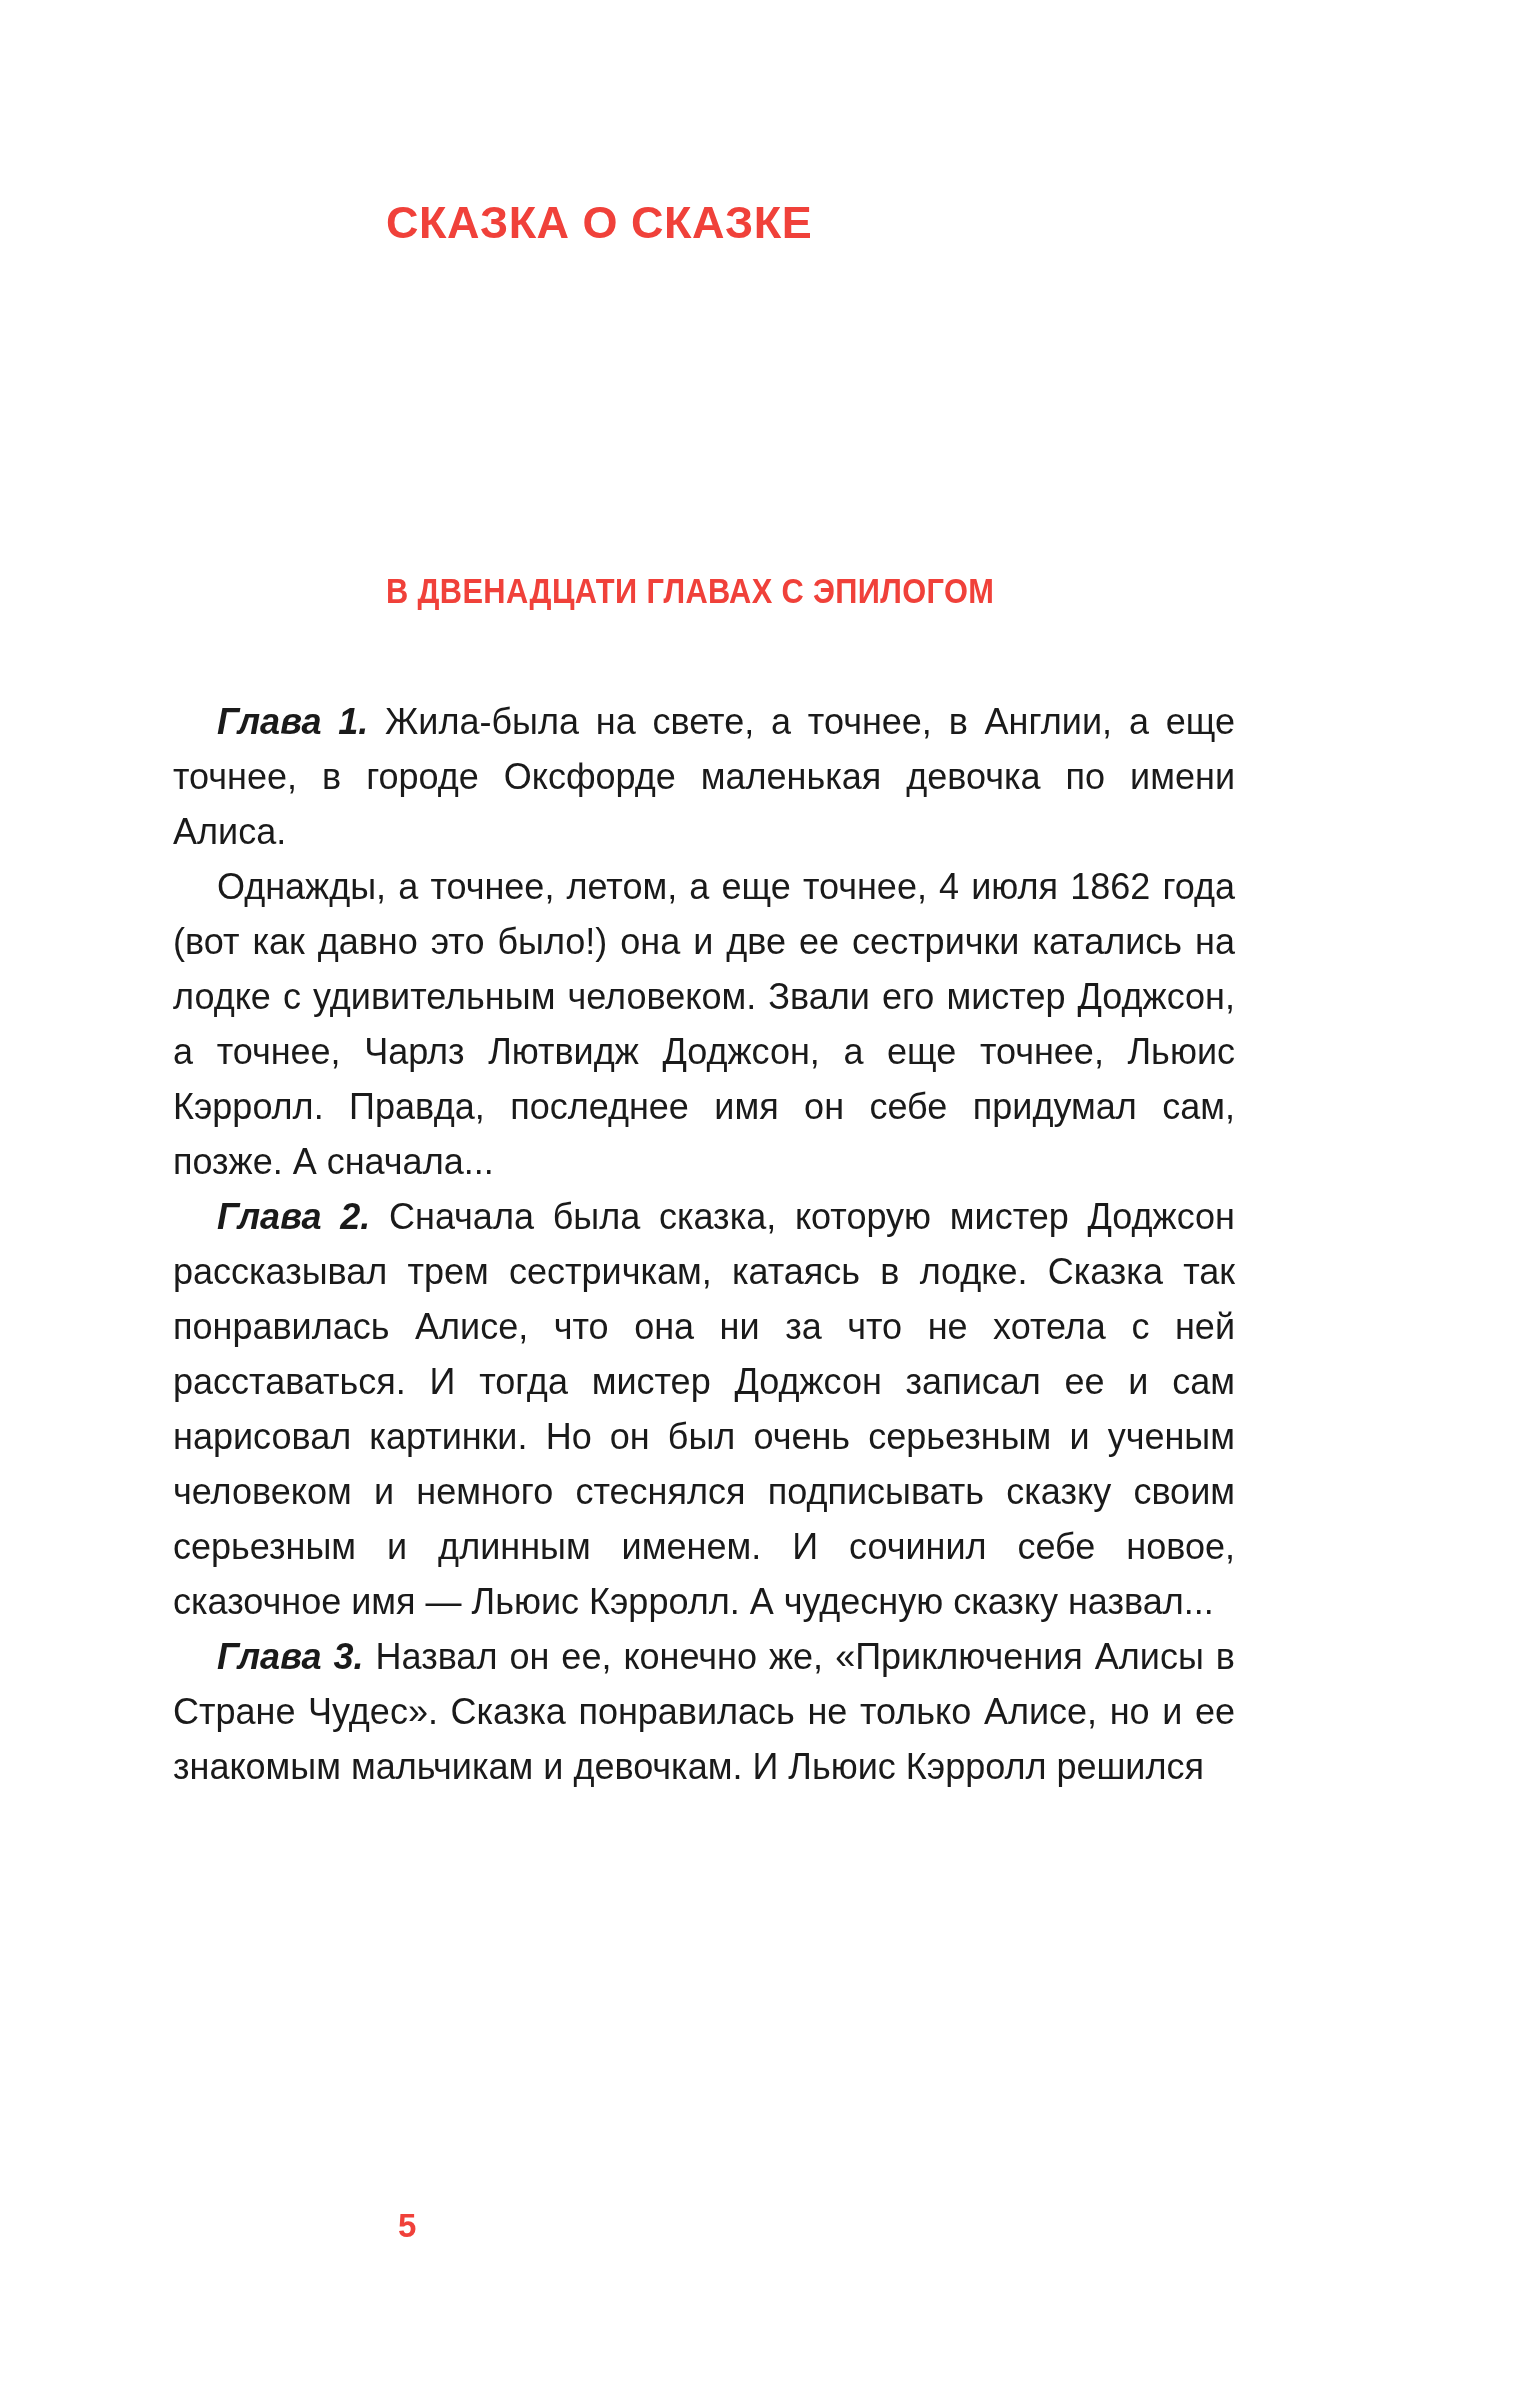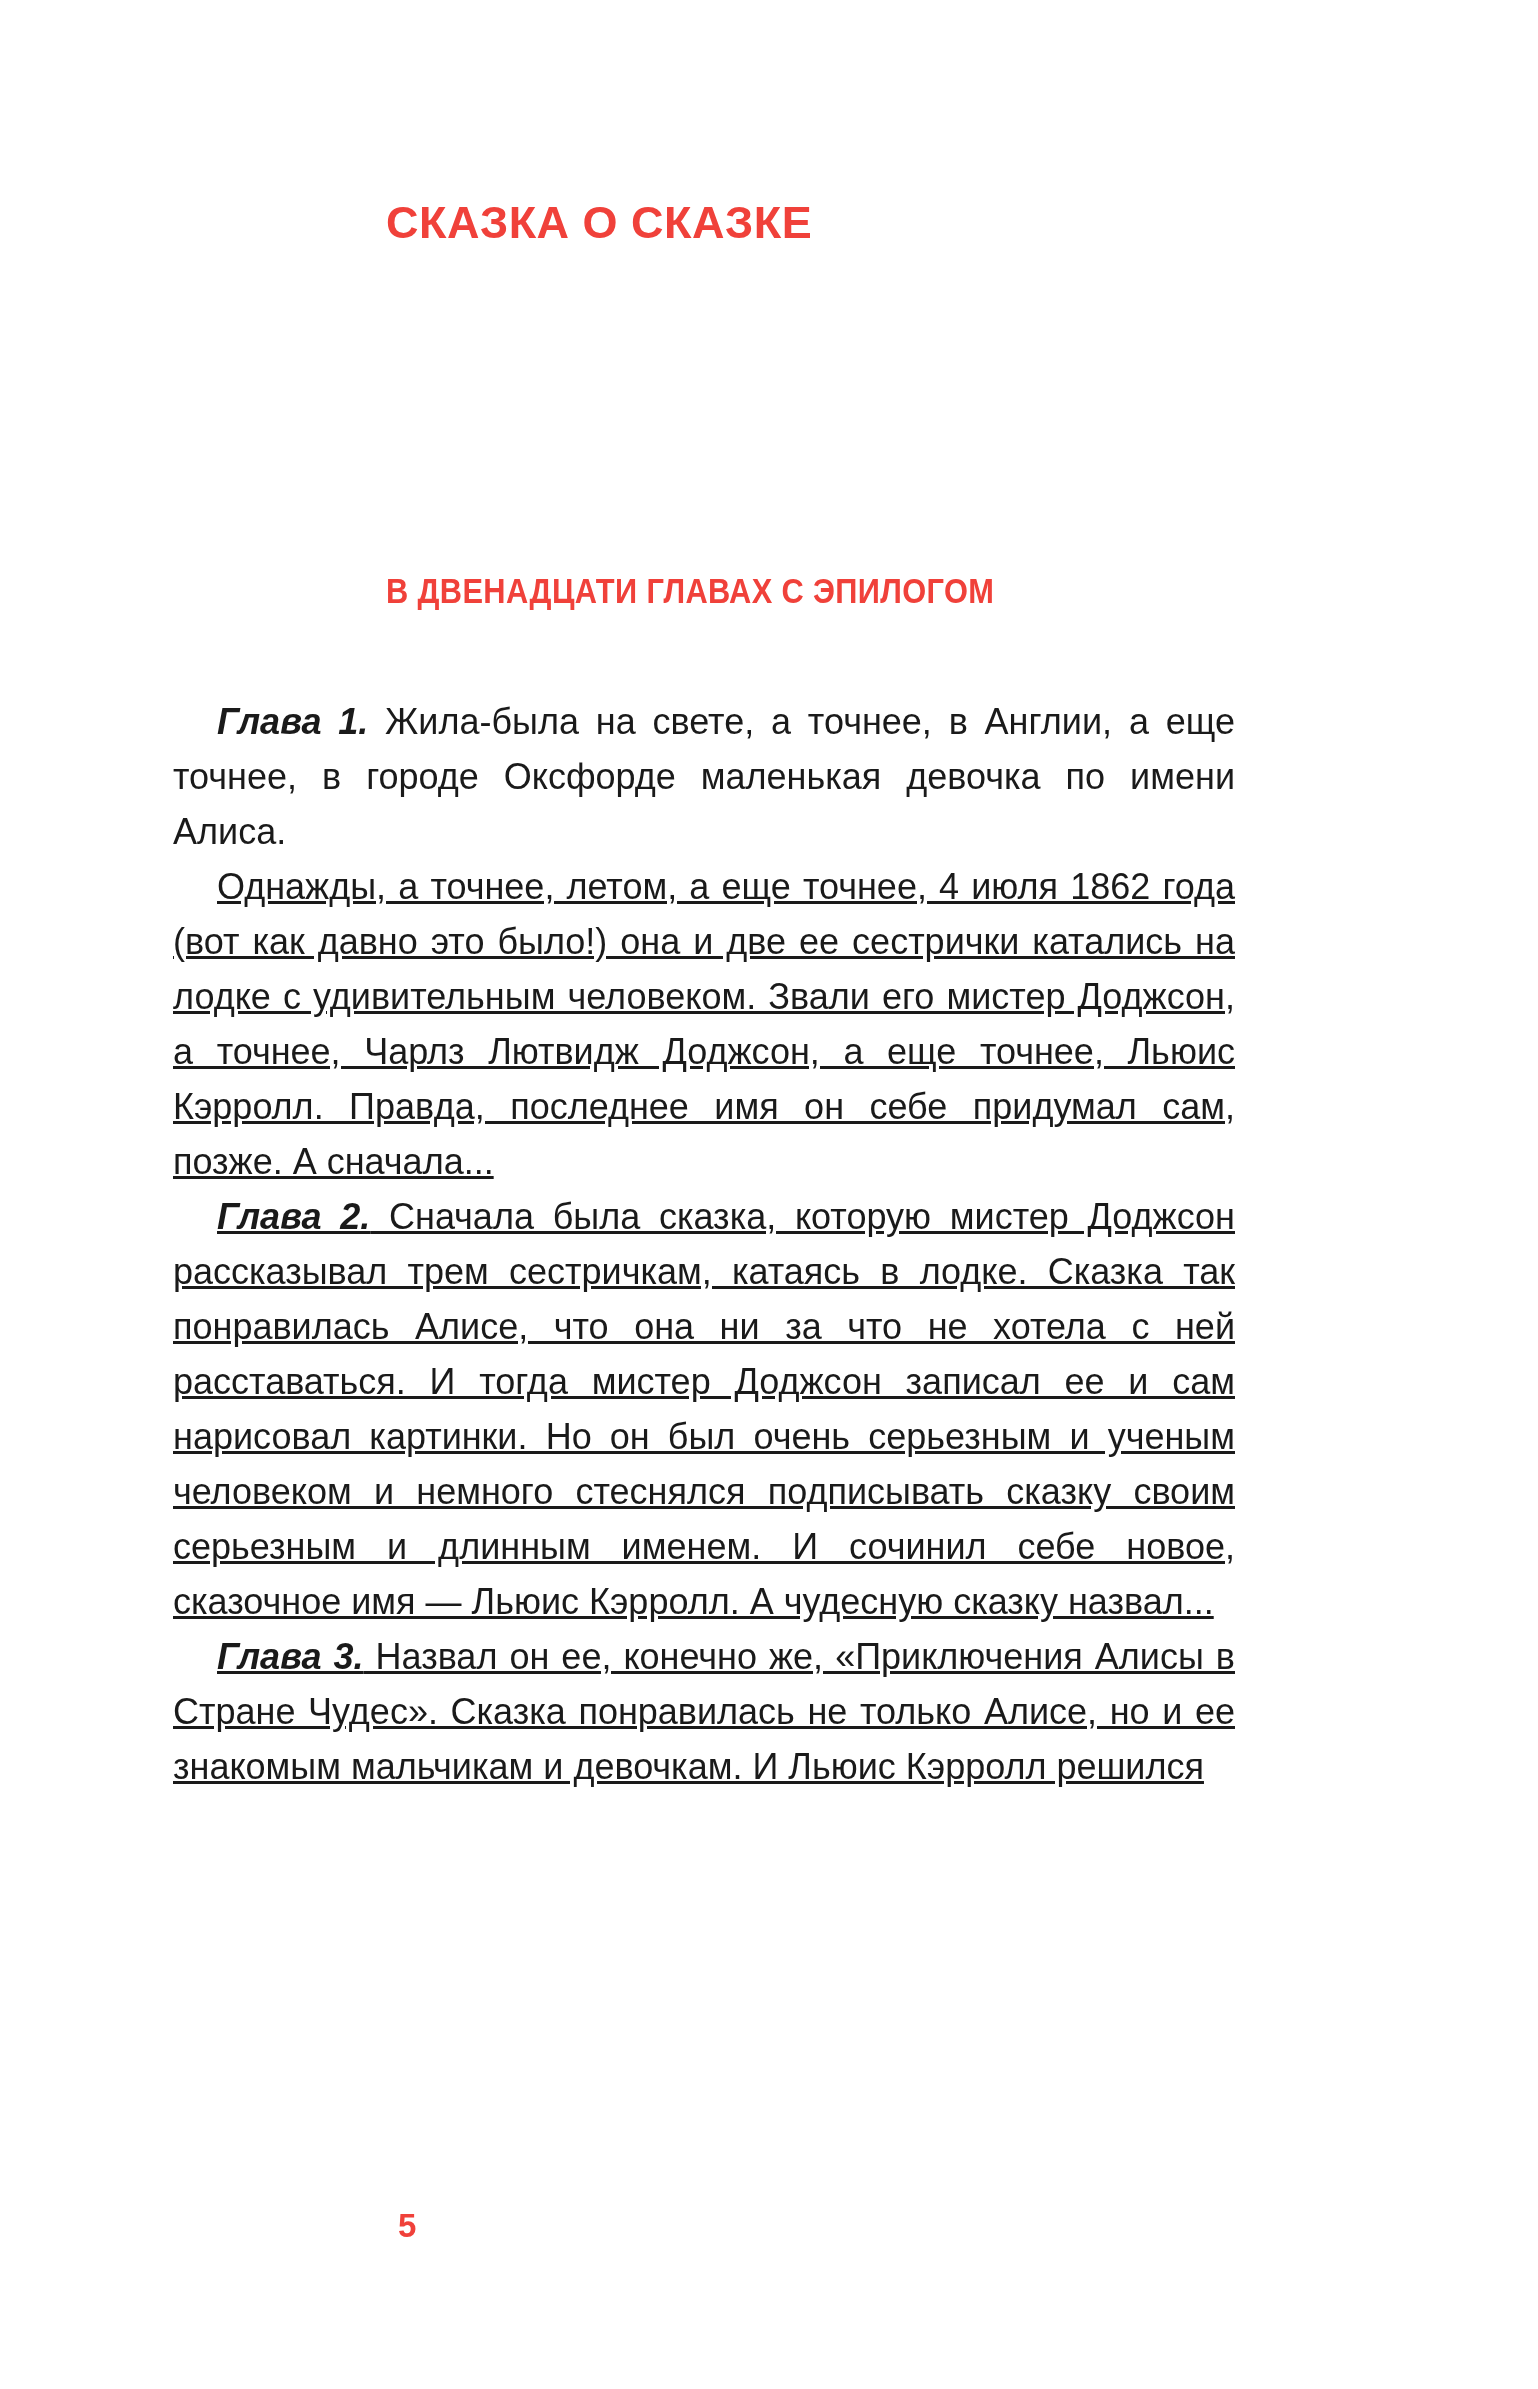--- a/index.html
+++ b/index.html
@@ -75,21 +75,20 @@
     line-height: 55px;
     text-indent: 0;
     hyphens: manual;
     -webkit-hyphens: manual;
   }
   .para.indented {
     text-indent: 44px;
   }
   .para + .para {
     margin-top: 0;
-    text-decoration: underline;
   }
 
   .chapter-marker {
     font-weight: bold;
     font-style: italic;
     white-space: nowrap;
   }
 
   
   .page-number {

